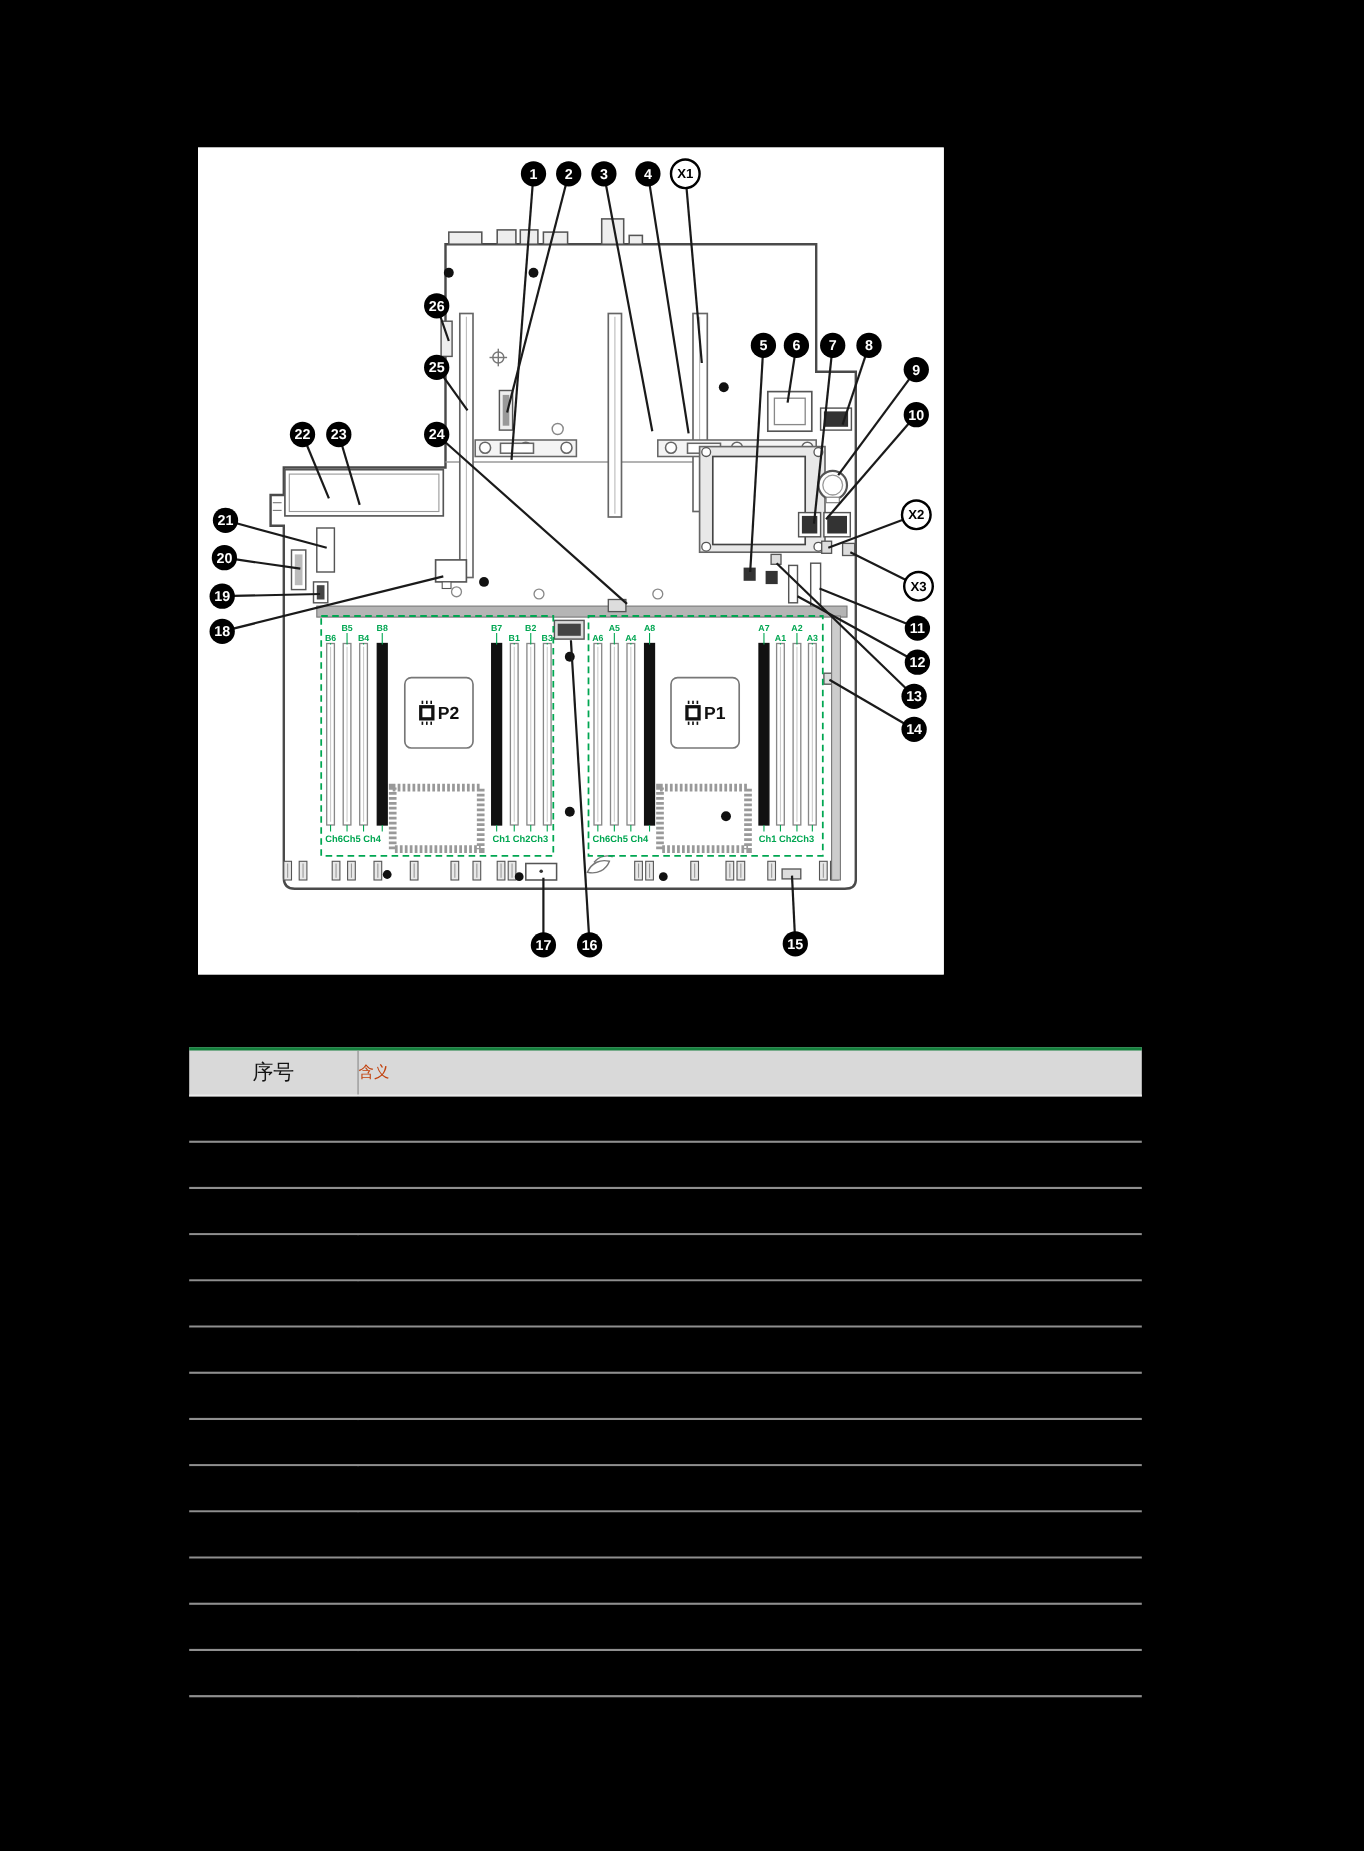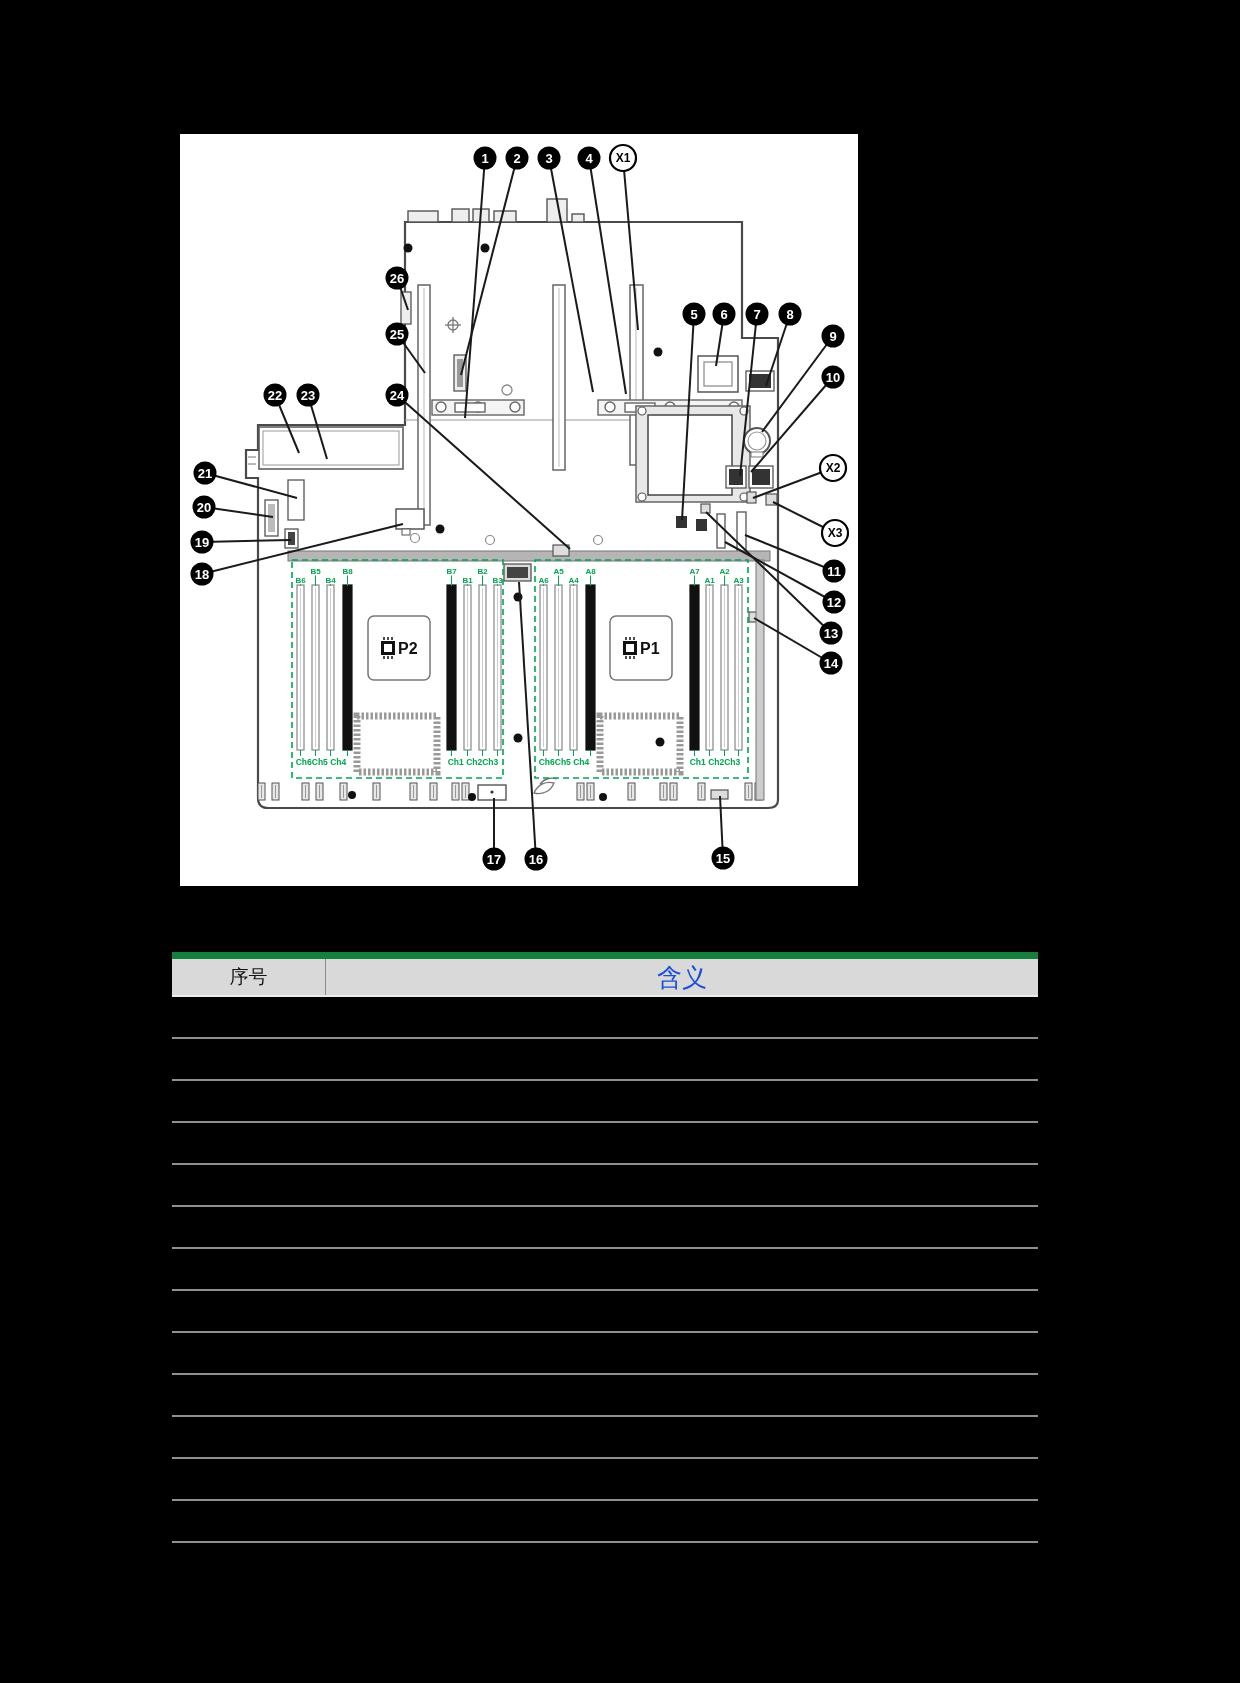--- a/index.html
+++ b/index.html
@@ -2,25 +2,25 @@
 <html><head>
 <meta charset="utf-8">
 <style>
   html,body{margin:0;padding:0;background:#000;}
   #stage{position:relative;width:1240px;height:1683px;background:#000;overflow:hidden;
          font-family:"Liberation Sans","DejaVu Sans",sans-serif;}
   #diagram{position:absolute;left:180px;top:134px;width:678px;height:752px;background:#fff;}
   #board-svg{position:absolute;left:0;top:0;width:678px;height:752px;}
 
   #ref-table{position:absolute;left:172px;top:952px;width:866px;}
-  .tbl-header{display:flex;height:45px;background:#d9d9d9;border-top:7px solid #15803d;
+  .tbl-header{display:flex;height:45px;background:#d9d9d9;border-top:3px solid #15803d;
               border-bottom:2px solid #ececec;box-sizing:border-box;align-items:center;}
   .th-no{width:153px;text-align:center;font-size:19px;color:#141414;}
   .th-div{width:1px;align-self:stretch;background:#8a8a8a;}
-  .th-meaning{flex:1;text-align:center;font-size:25px;color:#1d4ed8;}
+  .th-meaning{flex:1;font-size:14px;color:#c2410c;}
   #tbl-rows{position:relative;}
   .tbl-row{height:40px;background:#000;border-bottom:2px solid #8f8f8f;position:relative;}
   .tbl-row .cell-no,.tbl-row .cell-meaning{position:absolute;top:0;height:100%;
       color:#000;font-size:17px;display:flex;align-items:center;justify-content:center;}
   .cell-no{left:0;width:153px;}
   .cell-meaning{left:154px;right:0;}
   #rows-divider{position:absolute;left:153px;top:0;width:1px;background:#8f8f8f;}
 </style>
 </head>
 <body>

